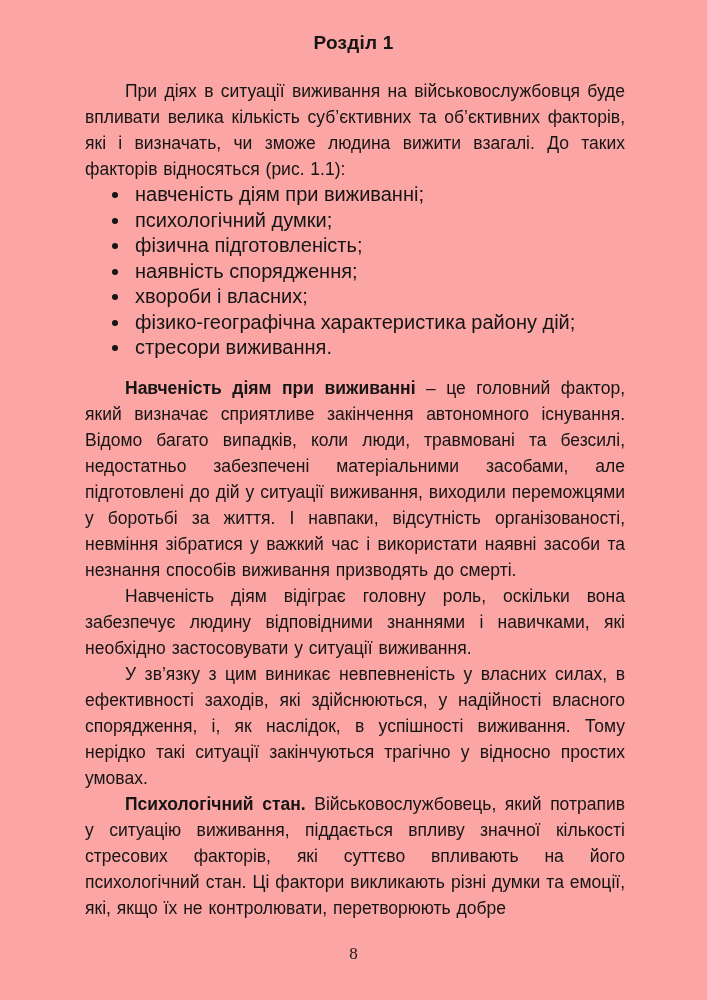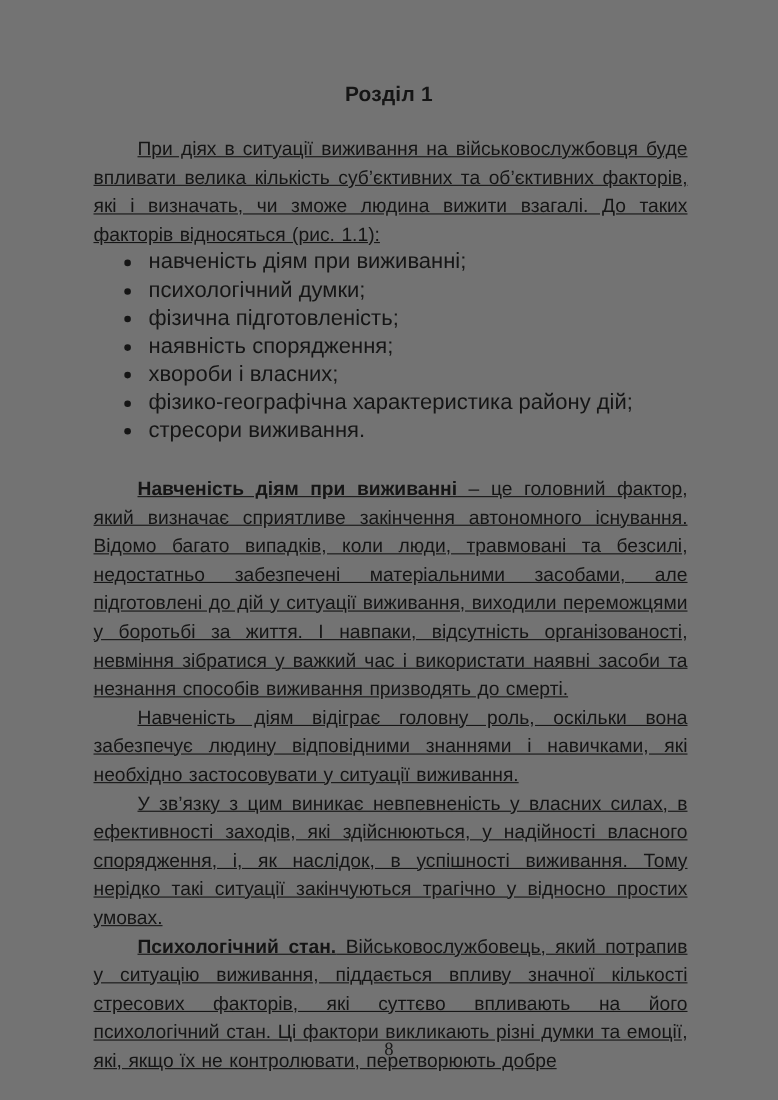--- a/index.html
+++ b/index.html
@@ -4,65 +4,64 @@
 <style>
   html, body {
     margin: 0;
     padding: 0;
     background: #ffffff;
   }
   .page {
     position: relative;
     width: 707px;
     height: 1000px;
-    background: #737373;
+    background: #fca5a5;
     color: #151515;
     font-family: "Liberation Sans", "DejaVu Sans", sans-serif;
     overflow: hidden;
     box-sizing: border-box;
-    padding-top: 74px;
+    padding-top: 30px;
   }
   .content {
     margin-left: 85px;
     width: 540px;
   }
   .chapter-heading {
     text-align: center;
     font-weight: 700;
     font-size: 19px;
     line-height: 26px;
     letter-spacing: 0.2px;
   }
   .para {
     margin: 0;
     font-size: 17.5px;
     line-height: 26px;
     text-align: justify;
     text-indent: 40px;
     word-spacing: 1px;
-    text-decoration: underline;
   }
   .intro {
     margin-top: 22px;
   }
   .para .lead {
     font-weight: 700;
   }
   .factor-list {
     margin: 0;
     padding: 0 0 0 46px;
     list-style: disc outside;
   }
   .factor-list li {
     font-size: 20px;
     line-height: 25.5px;
     padding-left: 4px;
   }
   .spaced {
-    margin-top: 26px;
+    margin-top: 14px;
   }
   .page-footer {
     position: absolute;
     left: 0;
     bottom: 36px;
     width: 100%;
     text-align: center;
   }
   .page-number {
     display: inline-block;

